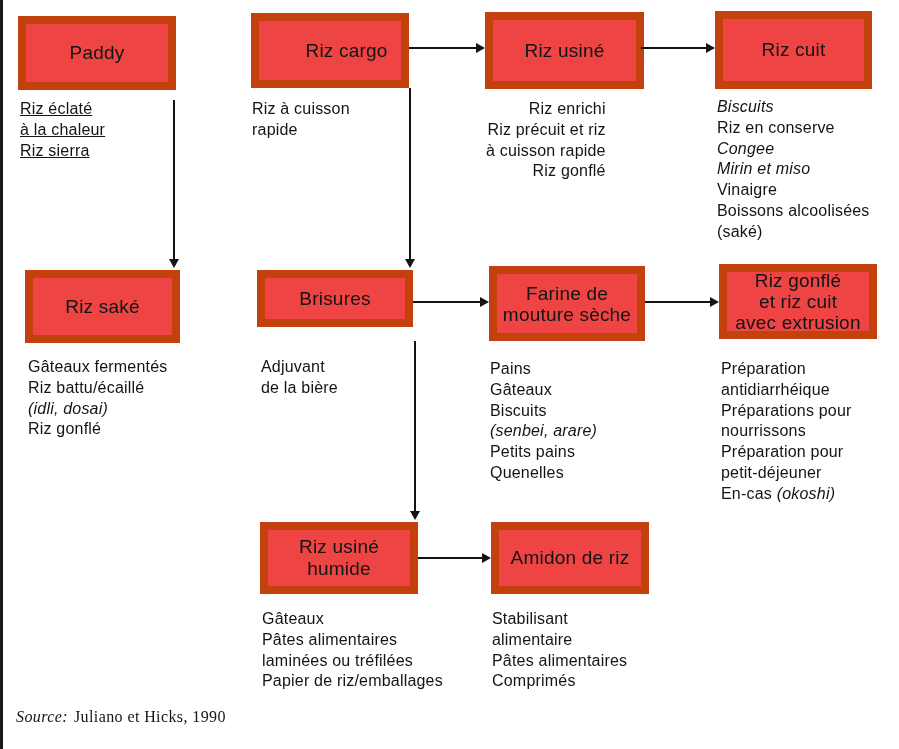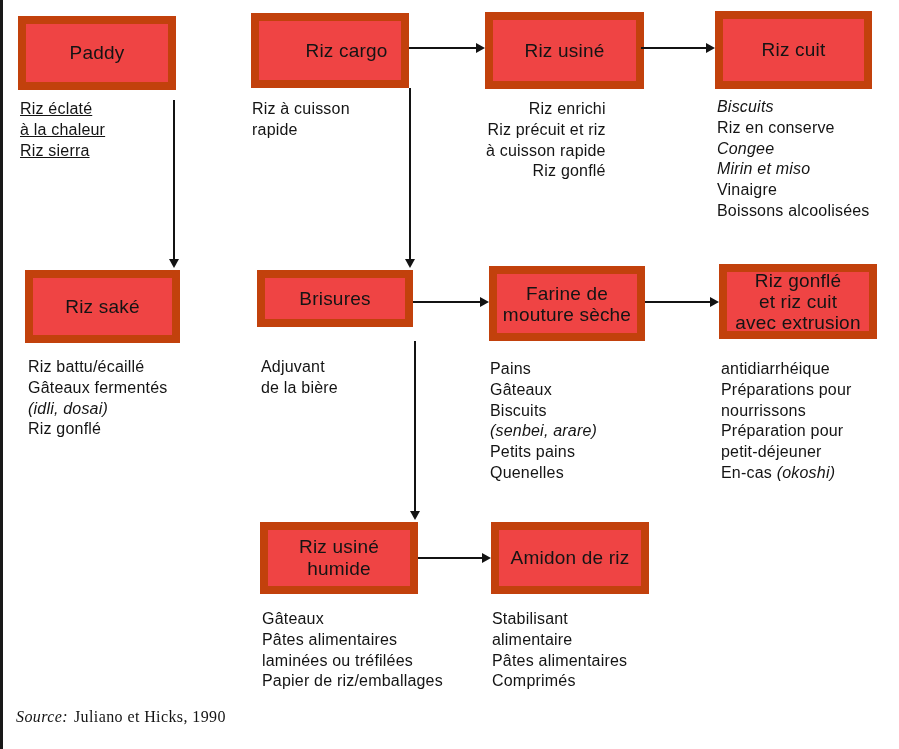--- a/index.html
+++ b/index.html
@@ -124,40 +124,42 @@
       <div class="list-line"><span>à cuisson rapide</span></div>
       <div class="list-line"><span>Riz gonflé</span></div>
     </div>
   <div class="plist" id="list-riz-cuit">
       <div class="list-line"><span class="it">Biscuits</span></div>
       <div class="list-line"><span>Riz en conserve</span></div>
       <div class="list-line"><span class="it">Congee</span></div>
       <div class="list-line"><span class="it">Mirin et miso</span></div>
       <div class="list-line"><span>Vinaigre</span></div>
       <div class="list-line"><span>Boissons alcoolisées</span></div>
+      <div class="list-line"><span>(saké)</span></div>
     </div>
   <div class="plist" id="list-riz-etuve">
+      <div class="list-line"><span>Gâteaux fermentés</span></div>
       <div class="list-line"><span>Riz battu/écaillé</span></div>
-      <div class="list-line"><span>Gâteaux fermentés</span></div>
       <div class="list-line"><span class="it">(idli, dosai)</span></div>
       <div class="list-line"><span>Riz gonflé</span></div>
     </div>
   <div class="plist" id="list-brisures">
       <div class="list-line"><span>Adjuvant</span></div>
       <div class="list-line"><span>de la bière</span></div>
     </div>
   <div class="plist" id="list-farine">
       <div class="list-line"><span>Pains</span></div>
       <div class="list-line"><span>Gâteaux</span></div>
       <div class="list-line"><span>Biscuits</span></div>
       <div class="list-line"><span class="it">(senbei, arare)</span></div>
       <div class="list-line"><span>Petits pains</span></div>
       <div class="list-line"><span>Quenelles</span></div>
     </div>
   <div class="plist" id="list-riz-gonfle">
+      <div class="list-line"><span>Préparation</span></div>
       <div class="list-line"><span>antidiarrhéique</span></div>
       <div class="list-line"><span>Préparations pour</span></div>
       <div class="list-line"><span>nourrissons</span></div>
       <div class="list-line"><span>Préparation pour</span></div>
       <div class="list-line"><span>petit-déjeuner</span></div>
       <div class="list-line"><span>En-cas </span><span class="it">(okoshi)</span></div>
     </div>
   <div class="plist" id="list-riz-humide">
       <div class="list-line"><span>Gâteaux</span></div>
       <div class="list-line"><span>Pâtes alimentaires</span></div>

